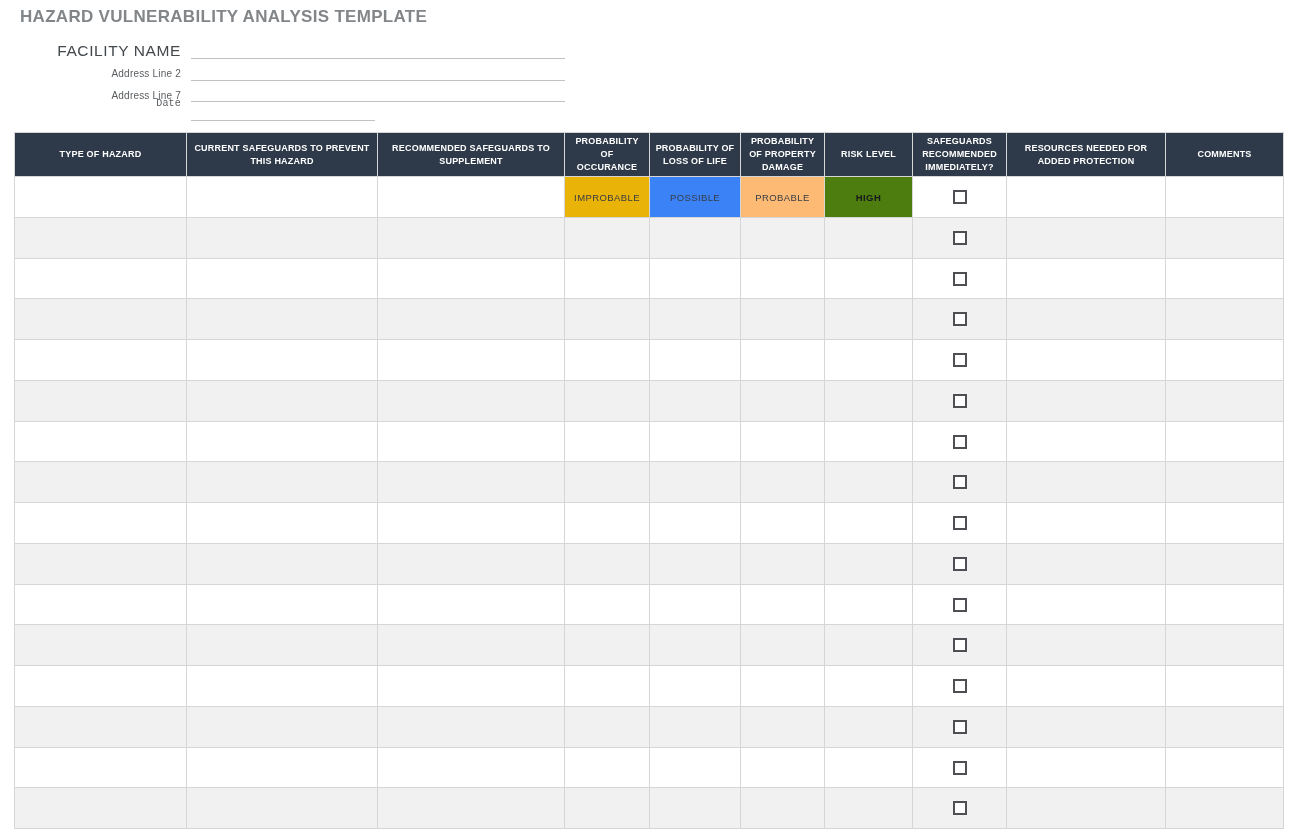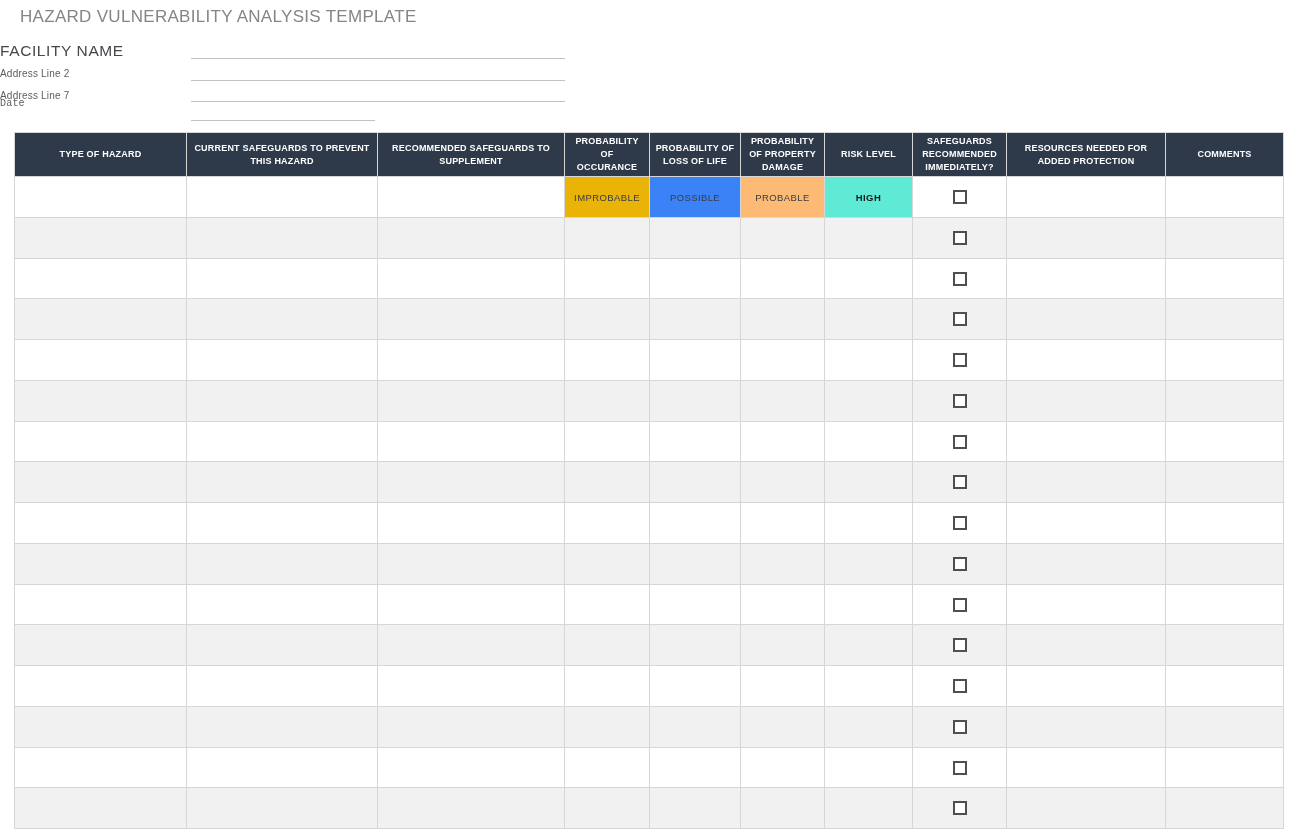--- a/index.html
+++ b/index.html
@@ -5,27 +5,27 @@
   * { margin: 0; padding: 0; box-sizing: border-box; }
   html, body {
     width: 1300px; height: 834px;
     background: #ffffff;
     font-family: "Liberation Sans", sans-serif;
     position: relative;
     overflow: hidden;
   }
   .page-title {
     position: absolute; left: 20px; top: 7px;
-    font-size: 17px; font-weight: normal;
+    font-size: 17px; font-weight: bold;
     color: #828689; letter-spacing: 0.3px;
   }
   
   .form-label {
     position: absolute; left: 0; width: 181px;
-    color: #595d60;
+    text-align: right; color: #595d60;
     font-size: 10px; letter-spacing: 0.2px;
   }
   .form-label.big {
     font-size: 15.5px; color: #43484c; letter-spacing: 0.6px;
   }
   .form-line {
     position: absolute; left: 191px; height: 1px;
     border-bottom: 1px solid #c2c2c2;
     cursor: text;
   }
@@ -109,21 +109,21 @@
       </tr>
     </thead>
   <tbody>
       <tr>
         <td></td>
         <td></td>
         <td></td>
         <td style="background: #eab308;">IMPROBABLE</td>
         <td style="background: #3b82f6;">POSSIBLE</td>
         <td style="background: #fdba74;">PROBABLE</td>
-        <td class="bold-cell" style="background: #5eead4;">HIGH</td>
+        <td class="bold-cell" style="background: #4d7c0f;">HIGH</td>
         <td><span class="checkbox"></span></td>
         <td></td>
         <td></td>
       </tr>
       <tr class="zebra">
         <td></td>
         <td></td>
         <td></td>
         <td></td>
         <td></td>

